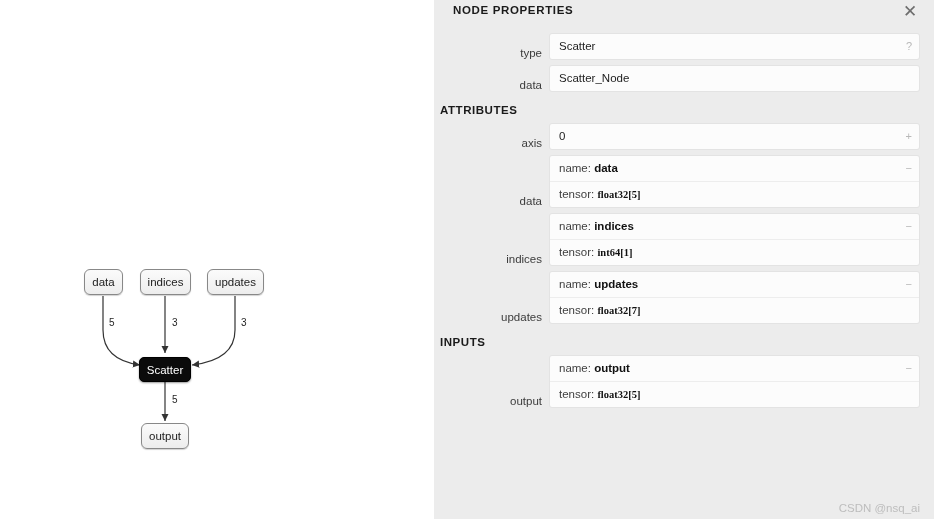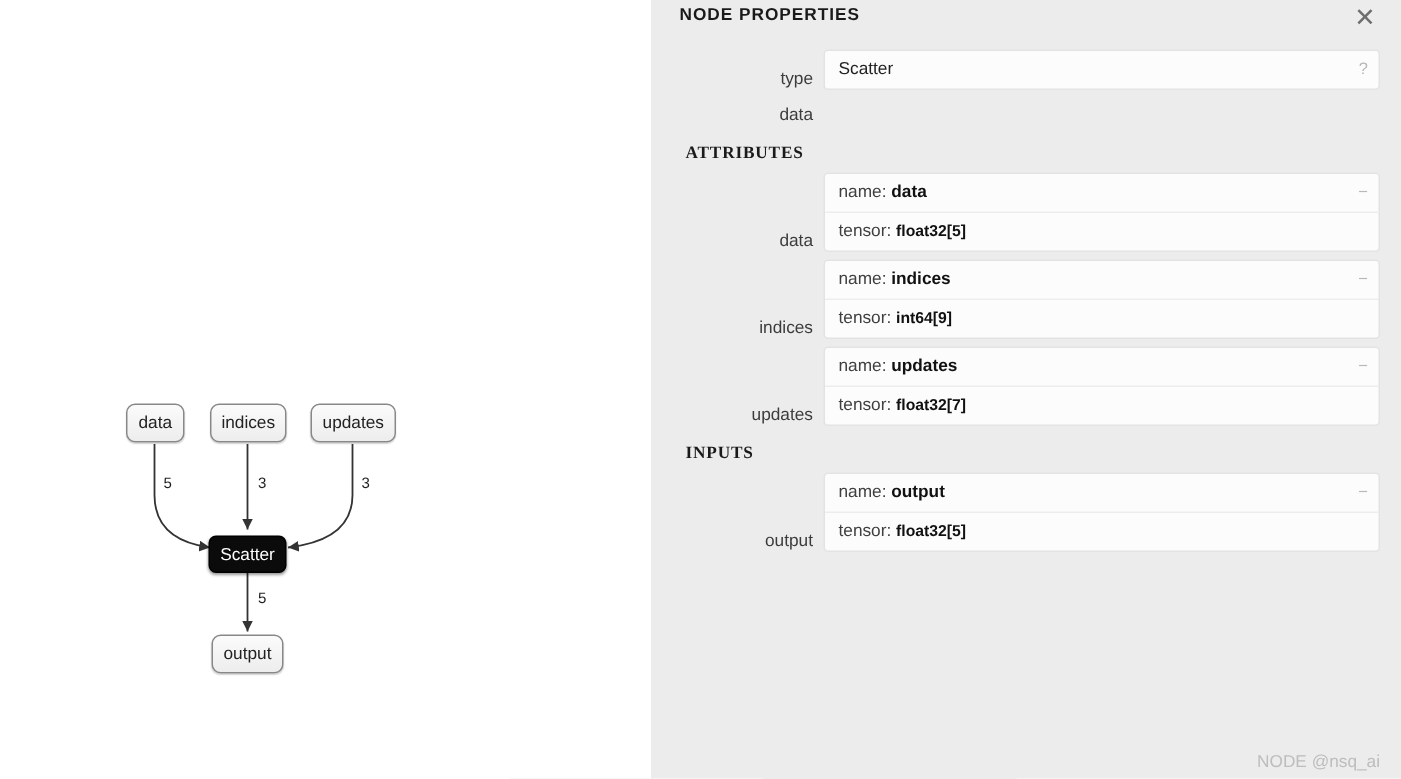--- a/index.html
+++ b/index.html
@@ -90,24 +90,23 @@
     font-size: 17px;
     cursor: pointer;
     user-select: none;
   }
 
   .section-head {
     font-size: 11.5px;
     font-weight: bold;
     letter-spacing: 0.55px;
     color: #1a1a1a;
-    padding-left: 23px;
+    padding-left: 6px;
     margin-top: 13px;
     margin-bottom: 8px;
-    font-family: Liberation Serif, serif;
   }
 
   .field-row {
     display: flex;
     align-items: flex-end;
     margin: 0 15px 7px 0;
   }
   .field-label {
     width: 116px;
     min-width: 116px;
@@ -151,21 +150,21 @@
     user-select: none;
   }
   .kv-key {
     color: #3f3f3f;
   }
   .kv-val {
     font-weight: bold;
     color: #111111;
   }
   .mono {
-    font-family: Liberation Sans, sans-serif;
+    font-family: Liberation Serif, serif;
     font-size: 10.5px;
     font-weight: bold;
     color: #111111;
   }
 
   .watermark {
     position: absolute;
     right: 14px;
     bottom: 5px;
     font-size: 11.5px;
@@ -228,24 +227,38 @@
     <div class="field-box">
       <div class="field-line">
         <span>Scatter</span>
         <span class="field-affordance">?</span>
       </div>
     </div>
   </div>
 
   <div class="field-row">
     <div class="field-label">data</div>
+    <div class="field-box">
+      <div class="field-line">
+        <span>Scatter_Node</span>
+      </div>
+    </div>
   </div>
 
   <div class="section-head">ATTRIBUTES</div>
 
+  <div class="field-row">
+    <div class="field-label">axis</div>
+    <div class="field-box">
+      <div class="field-line">
+        <span>0</span>
+        <span class="field-affordance">+</span>
+      </div>
+    </div>
+  </div>
 
 
   <div class="field-row">
     <div class="field-label">data</div>
     <div class="field-box">
       <div class="field-line">
         <span class="kv-key">name:</span>
         <span class="kv-val">data</span>
         <span class="field-affordance">−</span>
       </div>
@@ -259,21 +272,21 @@
   <div class="field-row">
     <div class="field-label">indices</div>
     <div class="field-box">
       <div class="field-line">
         <span class="kv-key">name:</span>
         <span class="kv-val">indices</span>
         <span class="field-affordance">−</span>
       </div>
       <div class="field-line">
         <span class="kv-key">tensor:</span>
-        <span class="mono">int64[9]</span>
+        <span class="mono">int64[1]</span>
       </div>
     </div>
   </div>
 
   <div class="field-row">
     <div class="field-label">updates</div>
     <div class="field-box">
       <div class="field-line">
         <span class="kv-key">name:</span>
         <span class="kv-val">updates</span>
@@ -296,14 +309,14 @@
         <span class="kv-val">output</span>
         <span class="field-affordance">−</span>
       </div>
       <div class="field-line">
         <span class="kv-key">tensor:</span>
         <span class="mono">float32[5]</span>
       </div>
     </div>
   </div>
 
-  <div class="watermark">NODE @nsq_ai</div>
+  <div class="watermark">CSDN @nsq_ai</div>
 </div>
 
 </body></html>

